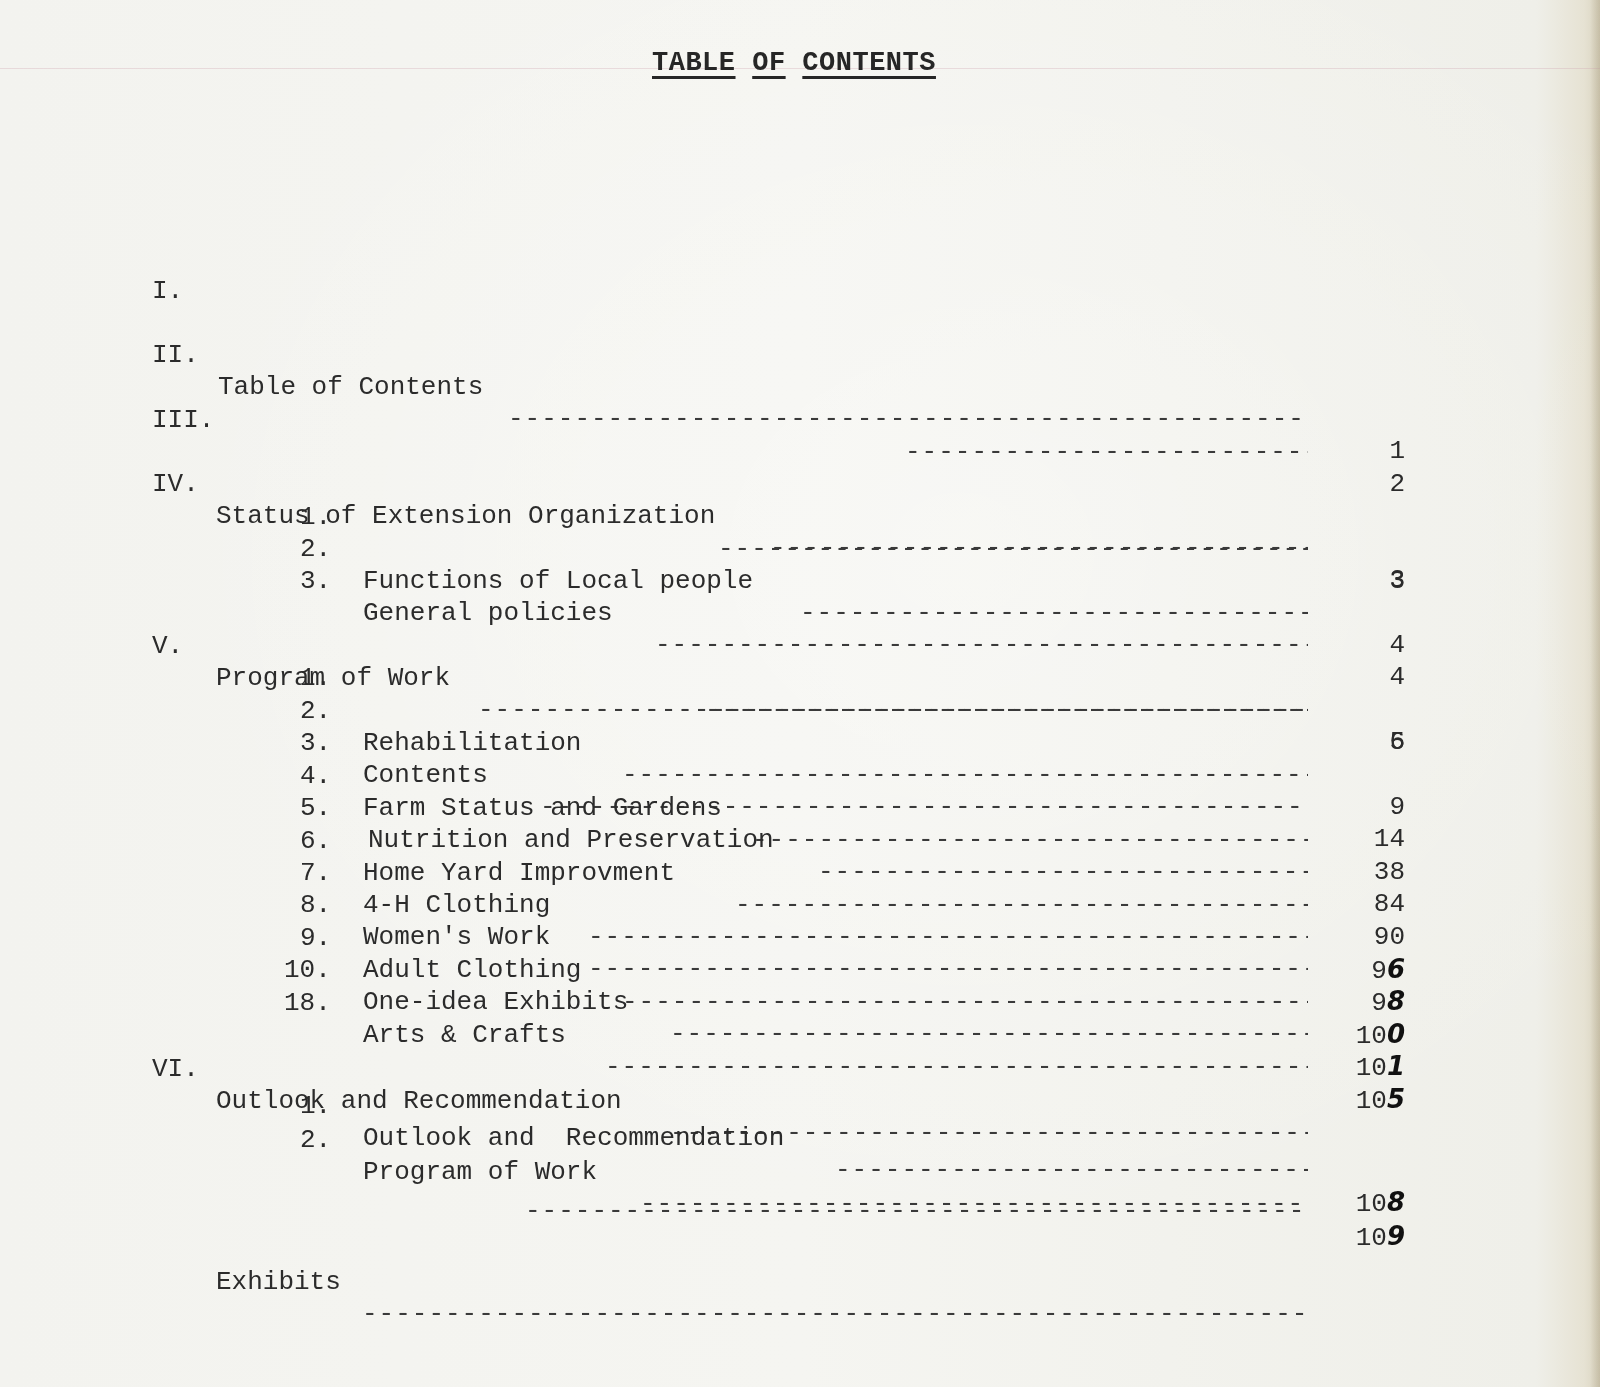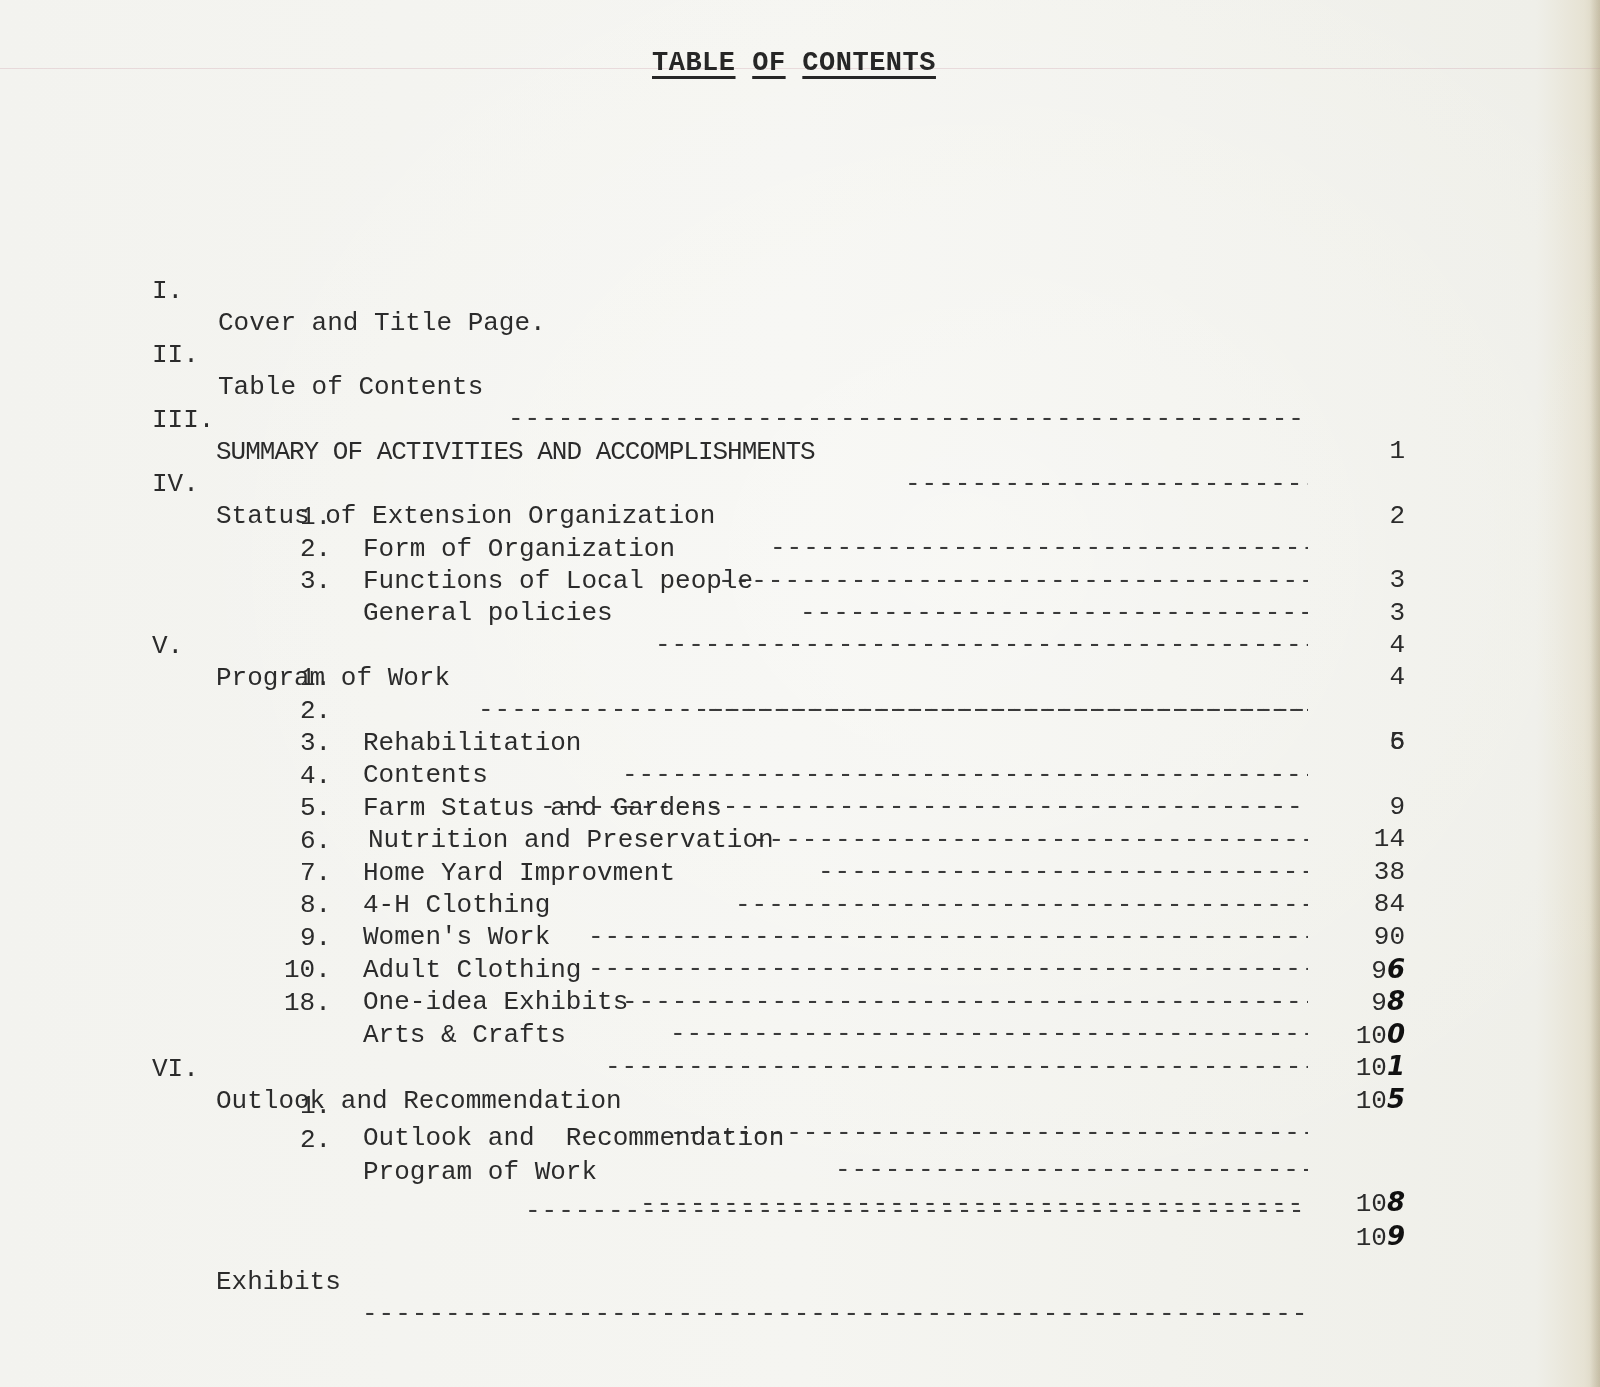--- a/index.html
+++ b/index.html
@@ -94,46 +94,43 @@
 <body>
 
 <div class="paper"></div>
 <div class="faint-rule"></div>
 <div class="edge-shadow"></div>
 
 <div class="title"><span>TABLE</span> <span>OF</span> <span>CONTENTS</span></div>
 
 <div class="row" style="top:243px">
   <span class="num" style="left:152px">I.</span>
-  <span class="label" style="left:218px">Cover and Title Page.</span>
 </div>
 
 <div class="row" style="top:307px">
   <span class="num" style="left:152px">II.</span>
   <span class="label" style="left:218px">Table of Contents</span>
   <span class="leader" style="left:508px;width:800px"></span>
   <span class="page">1</span>
 </div>
 
 <div class="row" style="top:372px">
   <span class="num" style="left:152px">III.</span>
-  <span class="label" style="left:216px;letter-spacing:-1px">SUMMARY OF ACTIVITIES AND ACCOMPLISHMENTS</span>
   <span class="leader" style="left:905px;width:403px"></span>
   <span class="page">2</span>
 </div>
 
 <div class="row" style="top:436px">
   <span class="num" style="left:152px">IV.</span>
   <span class="label" style="left:216px">Status of Extension Organization</span>
   <span class="leader" style="left:770px;width:538px"></span>
   <span class="page">3</span>
 </div>
 <div class="row" style="top:469px">
   <span class="num" style="left:300px">1.</span>
-  <span class="label" style="left:363px">Form of Organization</span>
   <span class="leader" style="left:718px;width:590px"></span>
   <span class="page">3</span>
 </div>
 <div class="row" style="top:501px">
   <span class="num" style="left:300px">2.</span>
   <span class="label" style="left:363px">Functions of Local people</span>
   <span class="leader" style="left:800px;width:508px"></span>
   <span class="page">4</span>
 </div>
 <div class="row" style="top:533px">

